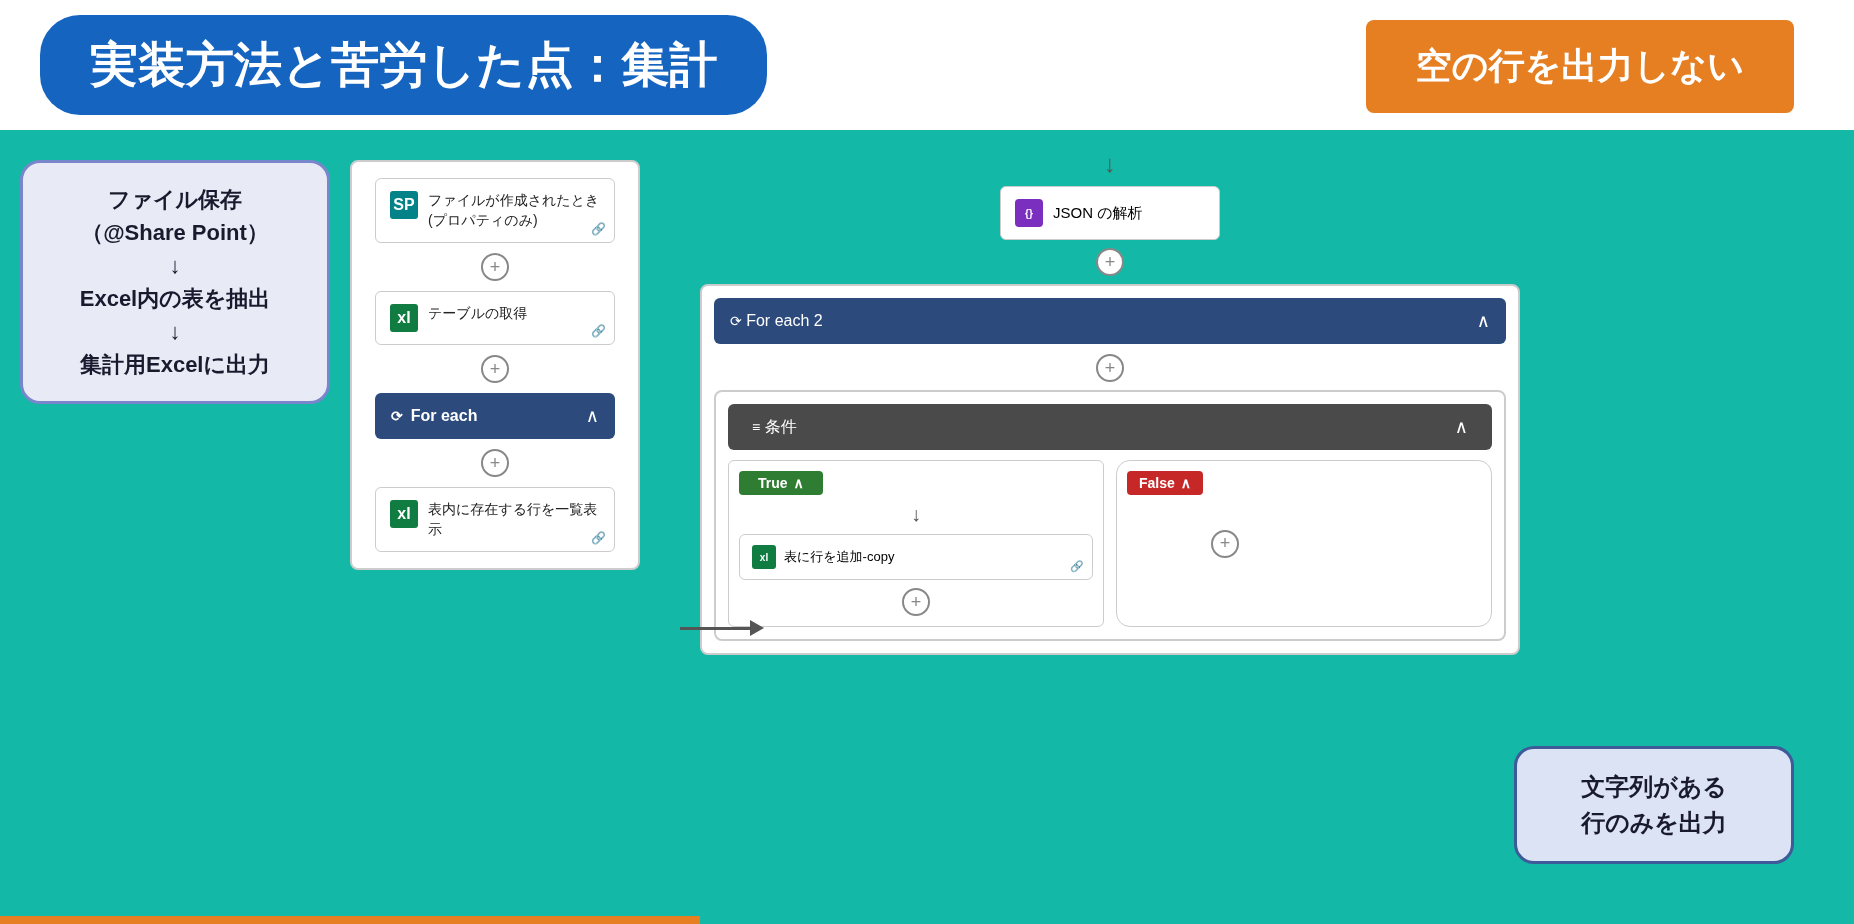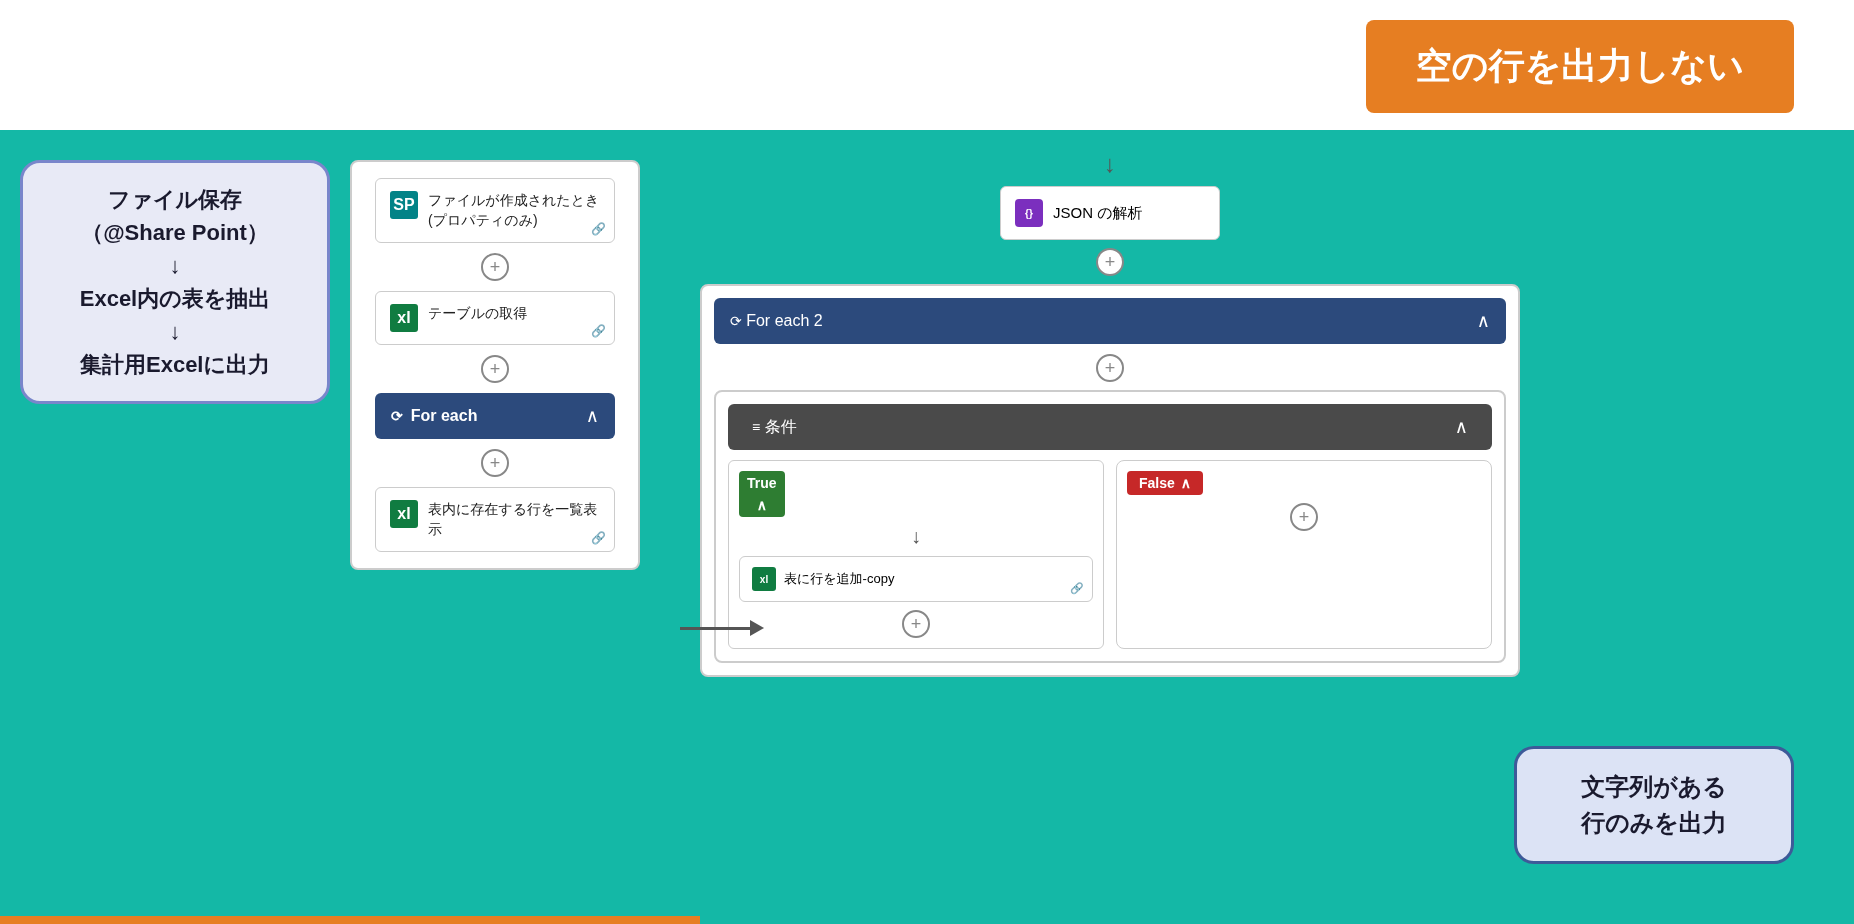--- a/index.html
+++ b/index.html
@@ -282,40 +282,39 @@
       display: flex;
       flex-direction: column;
       align-items: center;
       gap: 8px;
     }
 
     .branch-false {
       flex: 1;
       background: #ffffff;
       border: 1.5px solid #cccccc;
-      border-radius: 8px;
+      border-radius: 14px;
       padding: 10px;
       display: flex;
-      flex-direction: column;
+      flex-direction: row;
       align-items: center;
       gap: 8px;
     }
 
     .true-badge {
       background: #2e7d32;
       color: white;
       border-radius: 4px;
-      padding: 4px 8px;
+      padding: 4px 19px;
       font-size: 14px;
       font-weight: bold;
       align-self: flex-start;
       display: flex;
       align-items: center;
       gap: 6px;
-      flex-direction: column;
     }
 
     .false-badge {
       background: #c62828;
       color: white;
       border-radius: 4px;
       padding: 4px 12px;
       font-size: 14px;
       font-weight: bold;
       align-self: flex-start;
@@ -396,20 +395,23 @@
       font-weight: bold;
       color: white;
       border-radius: 3px;
       flex-shrink: 0;
     }
   </style>
 </head>
 <body>
 
 <div class="header">
+  <div class="title-badge">
+    <span>実装方法と苦労した点：集計</span>
+  </div>
   <div class="orange-badge">
     <span>空の行を出力しない</span>
   </div>
 </div>
 
 <div class="main-content">
 
   <div class="left-panel">
 
     <div class="info-box">

